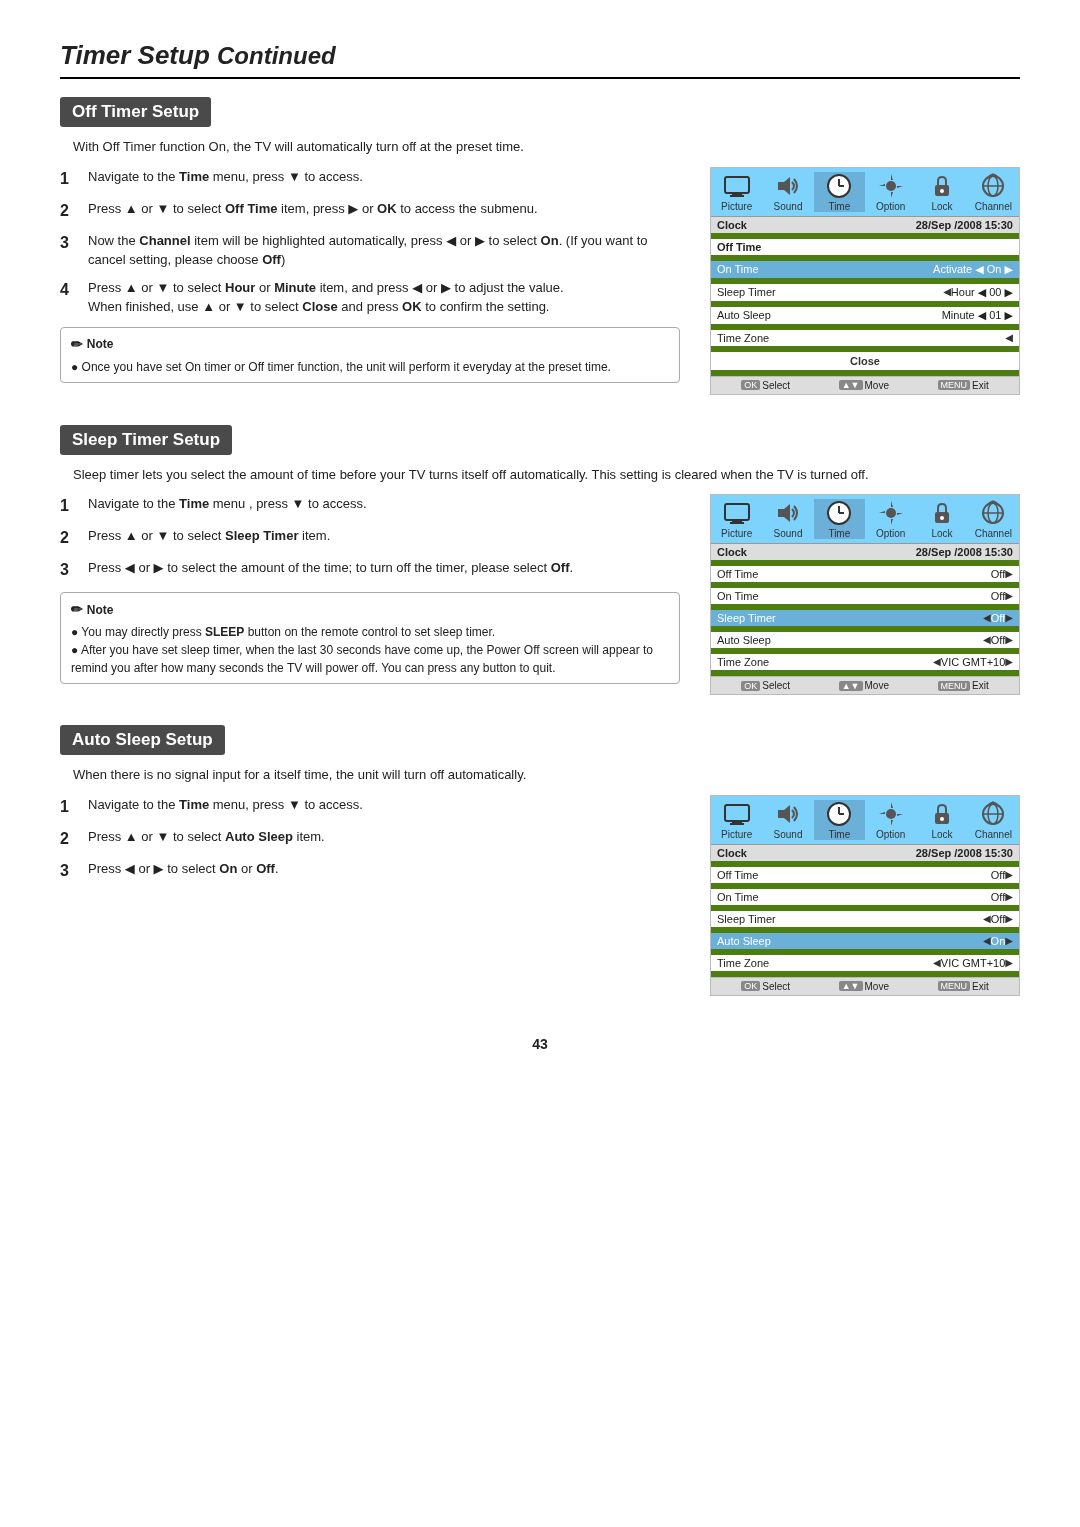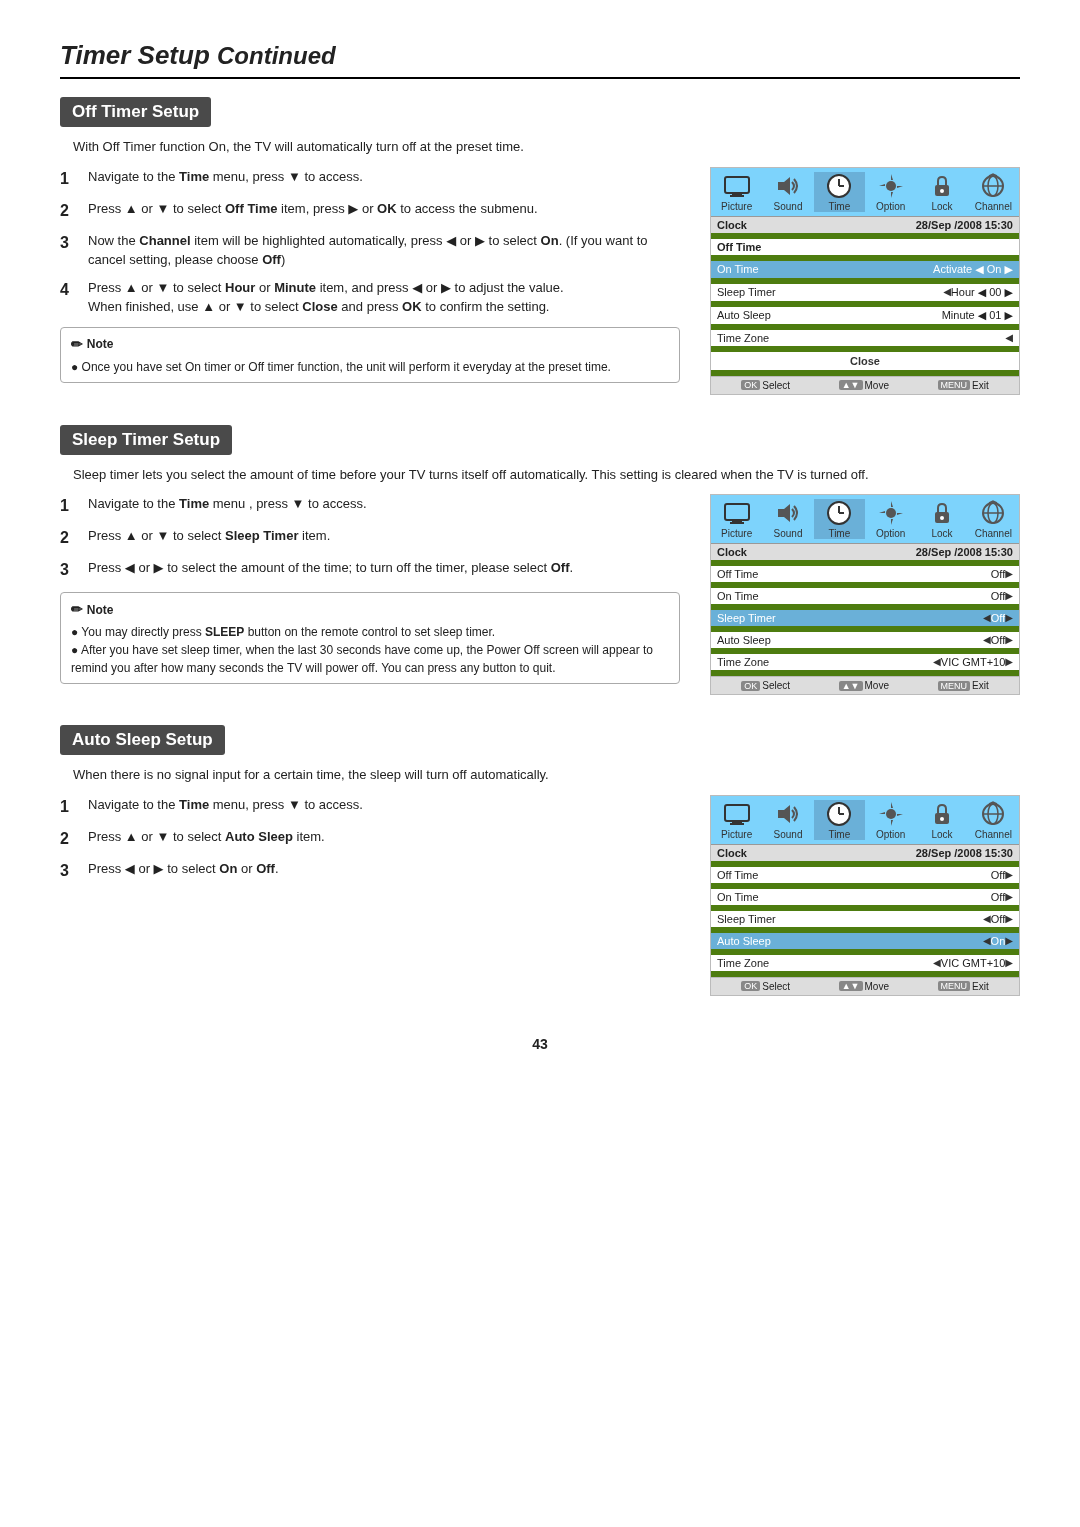--- a/index.html
+++ b/index.html
@@ -454,21 +454,21 @@
       <span class="footer-btn">MENU</span>
       <span>Exit</span>
     </div>
             </div>
   </div>
       </div>
     </div>
   </div>
     <div class="section">
     <div class="section-header">Auto Sleep Setup</div>
-    <p class="section-intro">When there is no signal input for a certain time, the sleep will turn off automatically.</p>
+    <p class="section-intro">When there is no signal input for a itself time, the unit will turn off automatically.</p>
     <div class="section-body">
       <div class="steps-col">
         <div class="step">
       <span class="step-num">1</span>
       <span class="step-text">Navigate to the <b>Time</b> menu, press ▼ to access.</span>
     </div>
           <div class="step">
       <span class="step-num">2</span>
       <span class="step-text">Press ▲ or ▼ to select <b>Auto Sleep</b> item.</span>
     </div>

